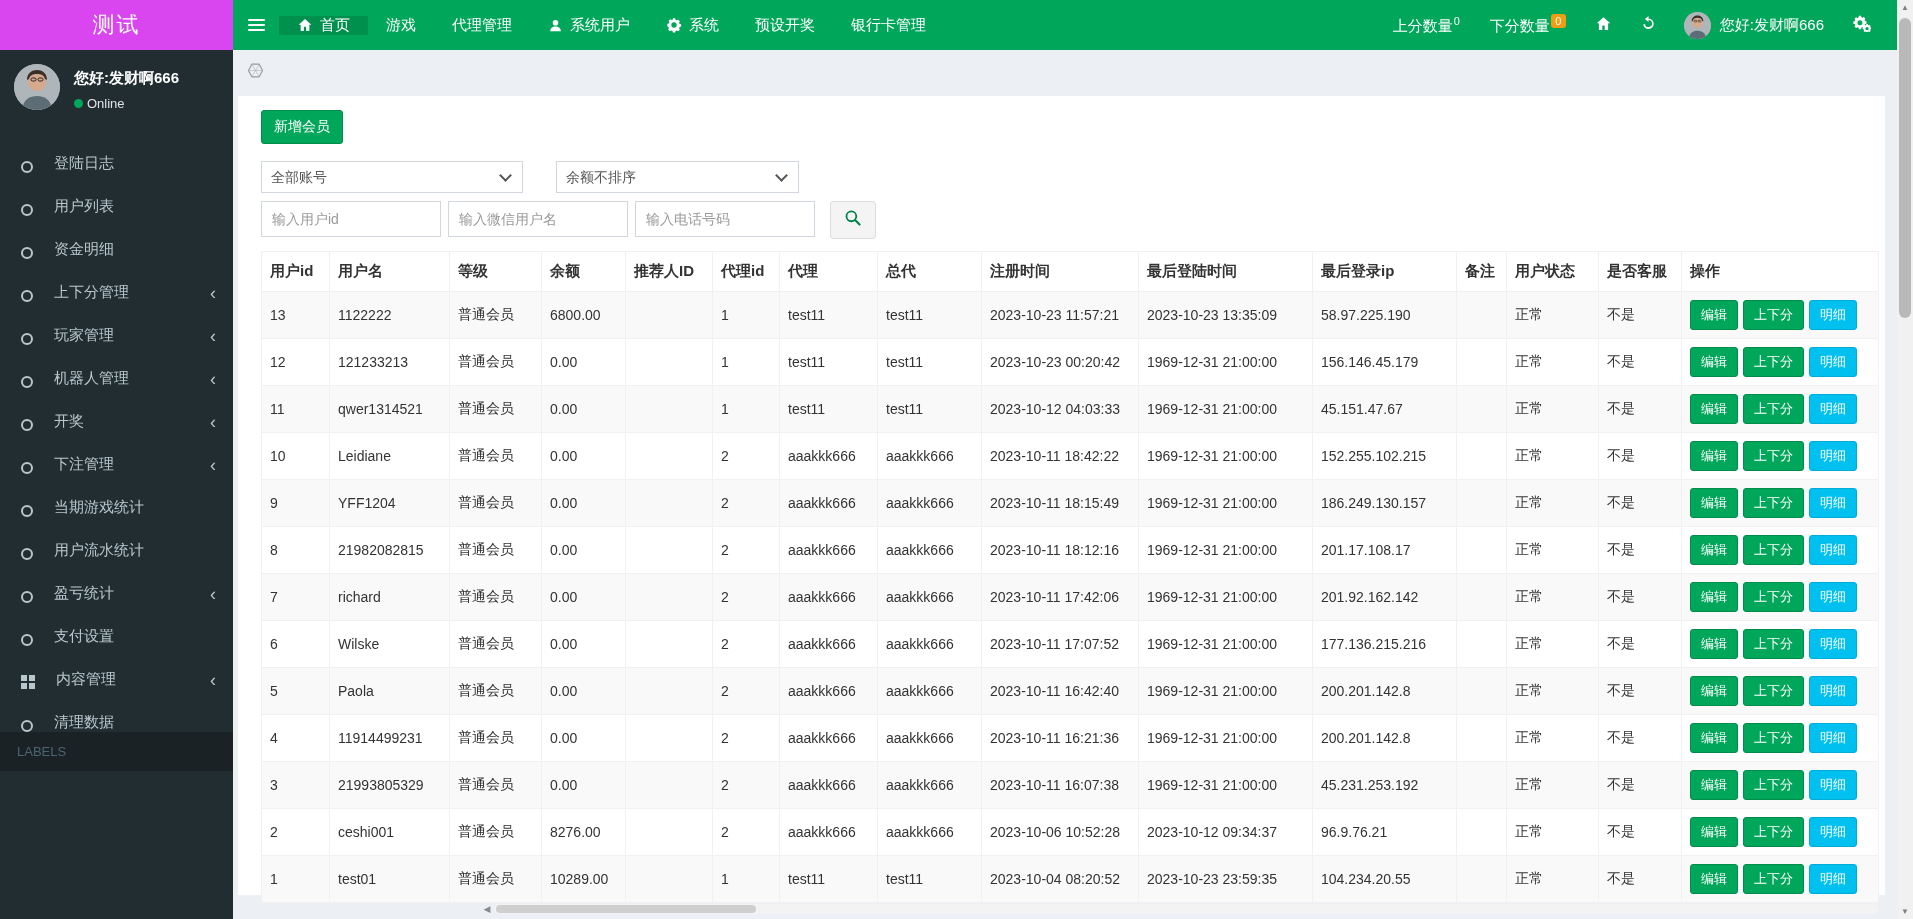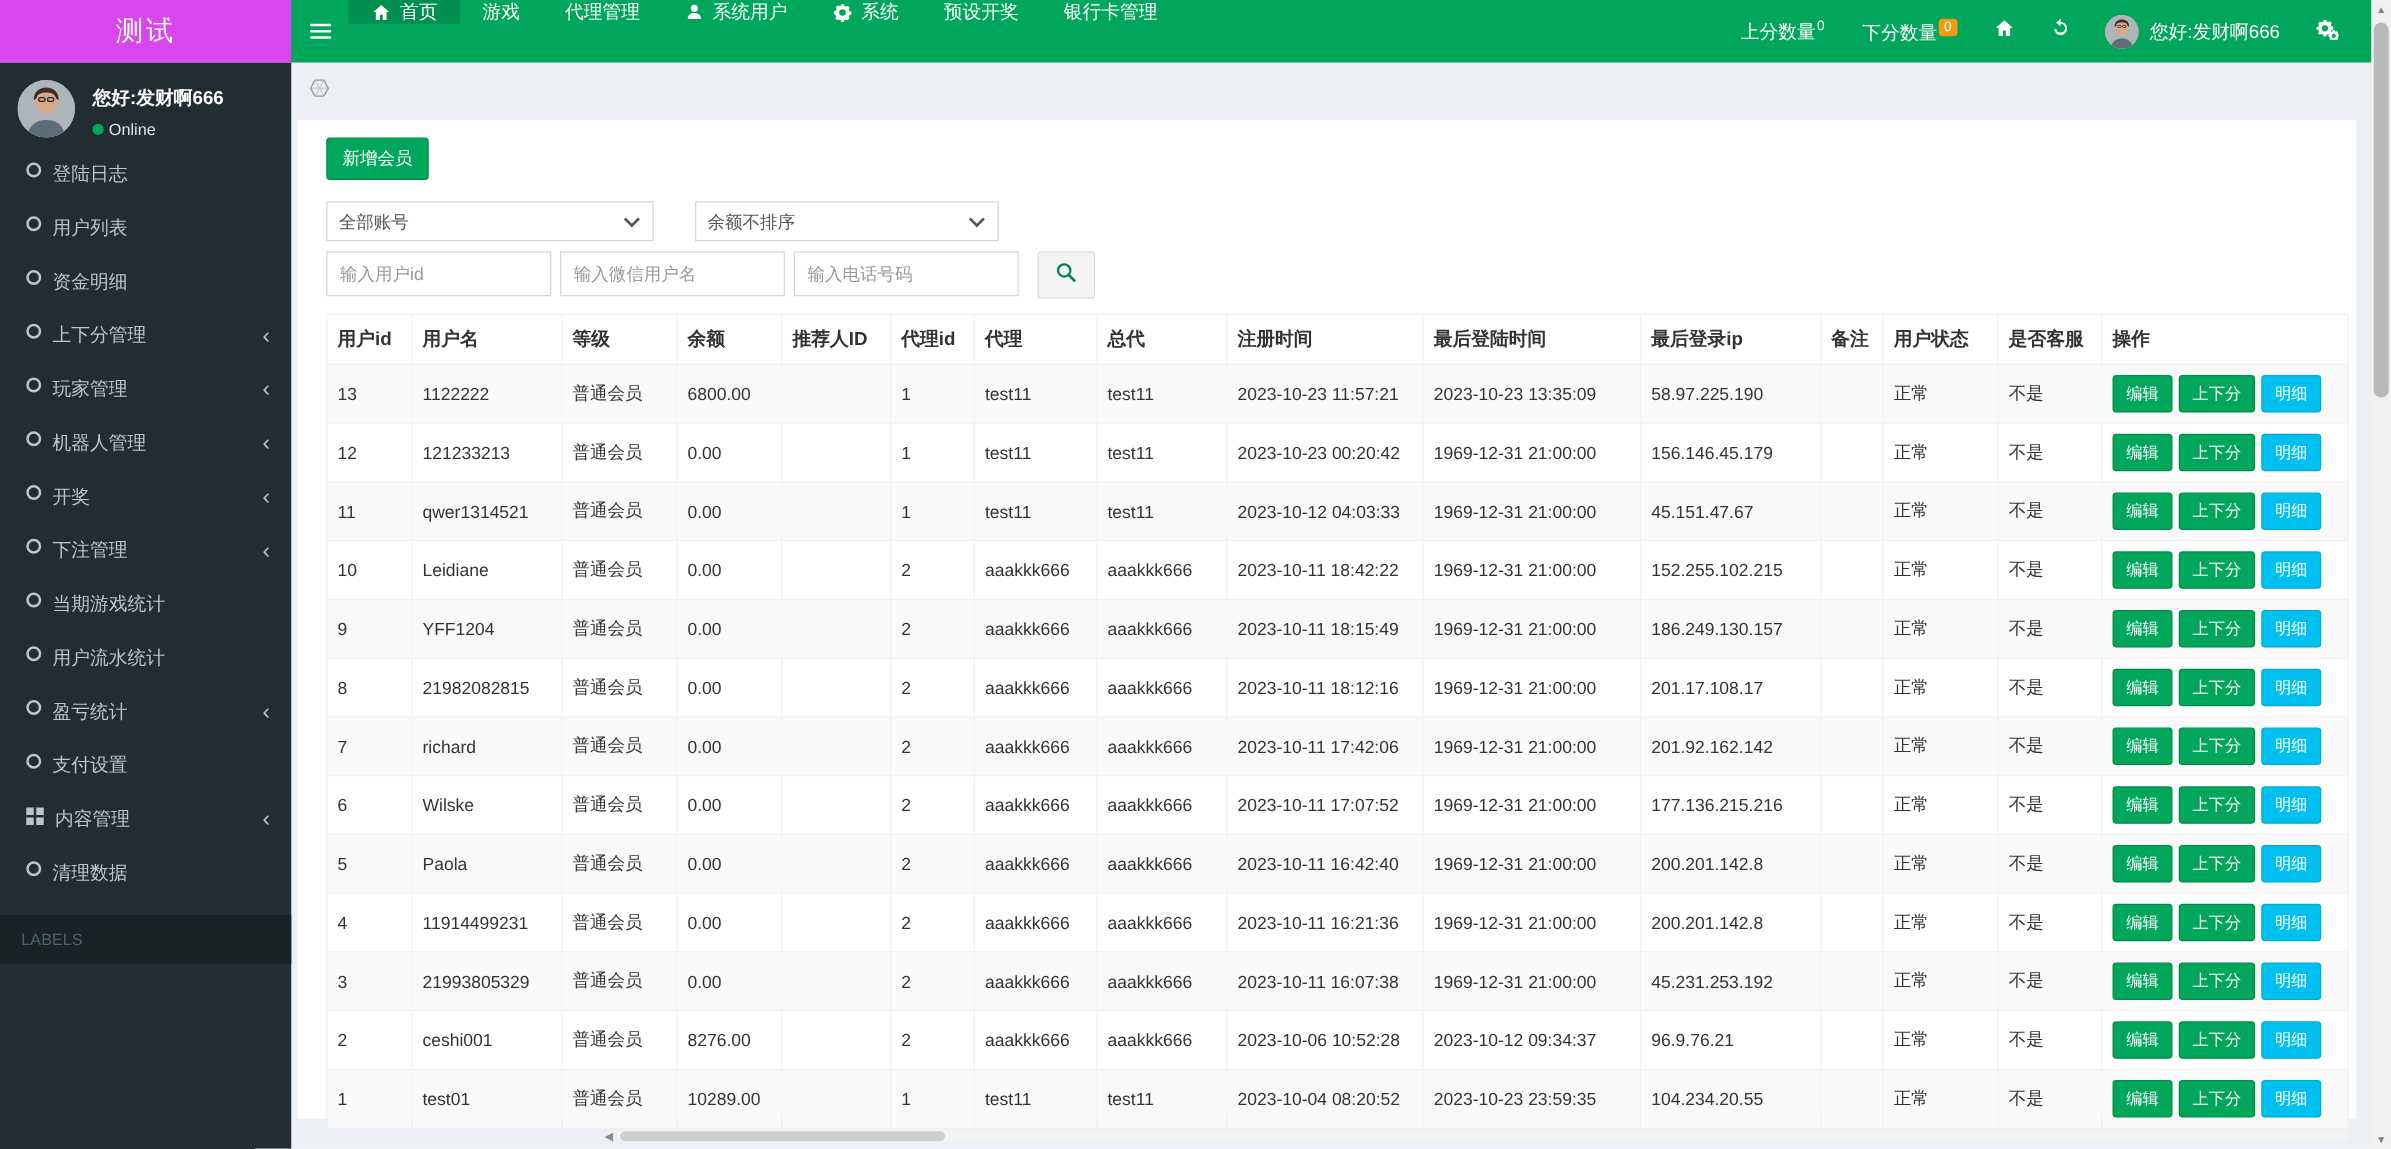--- a/index.html
+++ b/index.html
@@ -5,41 +5,41 @@
   * { box-sizing: border-box; margin: 0; padding: 0; }
   html,body { width:1913px; height:919px; overflow:hidden; }
   body { font-family:"Liberation Sans","DejaVu Sans",sans-serif; background:#ecf0f5; position:relative; color:#333; }
 
   
   .navbar { position:absolute; top:0; left:0; width:1913px; height:50px; background:#00a65a; display:flex; align-items:stretch; z-index:5; }
   .logo { width:233px; background:#d946ef; color:#fff; font-size:22px; display:flex; align-items:center; justify-content:center; letter-spacing:2px; flex:none; }
   .hamburger { width:46px; display:flex; align-items:center; justify-content:center; flex:none; cursor:pointer; }
   .hamburger .bars { width:17px; }
   .hamburger .bars span { display:block; height:2px; background:#fff; margin:3px 0; border-radius:1px; }
-  .nav-items { display:flex; align-items:flex-start; }
+  .nav-items { display:flex; align-items:center; }
   .nav-item { display:flex; align-items:center; gap:7px; padding:0 18px; color:#fff; font-size:15px; cursor:pointer; white-space:nowrap; }
   .nav-item.active { background:rgba(0,0,0,0.13); }
   .nav-item svg { display:block; }
   .nav-right { margin-left:auto; display:flex; align-items:center; padding-right:28px; }
   .score { color:#fff; font-size:15px; padding:0 15px; cursor:pointer; white-space:nowrap; }
   .score .sup { font-size:11px; vertical-align:super; margin-left:1px; }
   .score .badge { display:inline-block; background:#f39c12; color:#fff; font-size:11px; line-height:14px; min-width:15px; text-align:center; border-radius:3px; padding:0 3px; vertical-align:super; margin-left:1px; }
   .icon-btn { padding:0 14px; display:flex; align-items:center; cursor:pointer; }
   .user-chip { display:flex; align-items:center; gap:9px; color:#fff; font-size:15px; padding:0 13px; cursor:pointer; white-space:nowrap; }
   .avatar-sm { width:27px; height:27px; border-radius:50%; overflow:hidden; flex:none; background:#90a4ae; }
 
   
   .sidebar { position:absolute; top:50px; left:0; width:233px; height:869px; background:#222d32; }
   .user-panel { position:relative; padding:14px 14px 16px 14px; height:80px; }
   .avatar-lg { position:absolute; left:14px; top:14px; width:46px; height:46px; border-radius:50%; overflow:hidden; background:#90a4ae; }
   .user-panel .name { margin-left:60px; padding-top:5px; color:#fff; font-weight:bold; font-size:15px; }
   .user-panel .status { margin-left:60px; margin-top:8px; color:#dfe4e6; font-size:13px; display:flex; align-items:center; gap:4px; }
   .dot { width:9px; height:9px; border-radius:50%; background:#00a65a; flex:none; }
   .menu { list-style:none; }
-  .menu li { height:43px; display:flex; align-items:flex-start; gap:9px; padding:0 17px 0 21px; color:#b8c7ce; font-size:15px; cursor:pointer; }
+  .menu li { height:43px; display:flex; align-items:flex-end; gap:21px; padding:0 17px 0 21px; color:#b8c7ce; font-size:15px; cursor:pointer; }
   .circle-icon { width:12px; height:12px; border:2px solid #b8c7ce; border-radius:50%; flex:none; }
   .grid-icon { width:14px; height:14px; background:#b8c7ce; position:relative; flex:none; }
   .grid-icon::before { content:""; position:absolute; left:6px; top:0; width:2px; height:14px; background:#222d32; }
   .grid-icon::after { content:""; position:absolute; left:0; top:6px; width:14px; height:2px; background:#222d32; }
   .chev { margin-left:auto; font-size:18px; line-height:1; color:#b8c7ce; }
   .menu-header { background:#1a2226; color:#4b646f; font-size:13px; padding:12px 17px; }
 
   
   .content { position:absolute; left:233px; top:50px; width:1664px; height:869px; }
   .crumb { position:absolute; left:14px; top:12px; }

